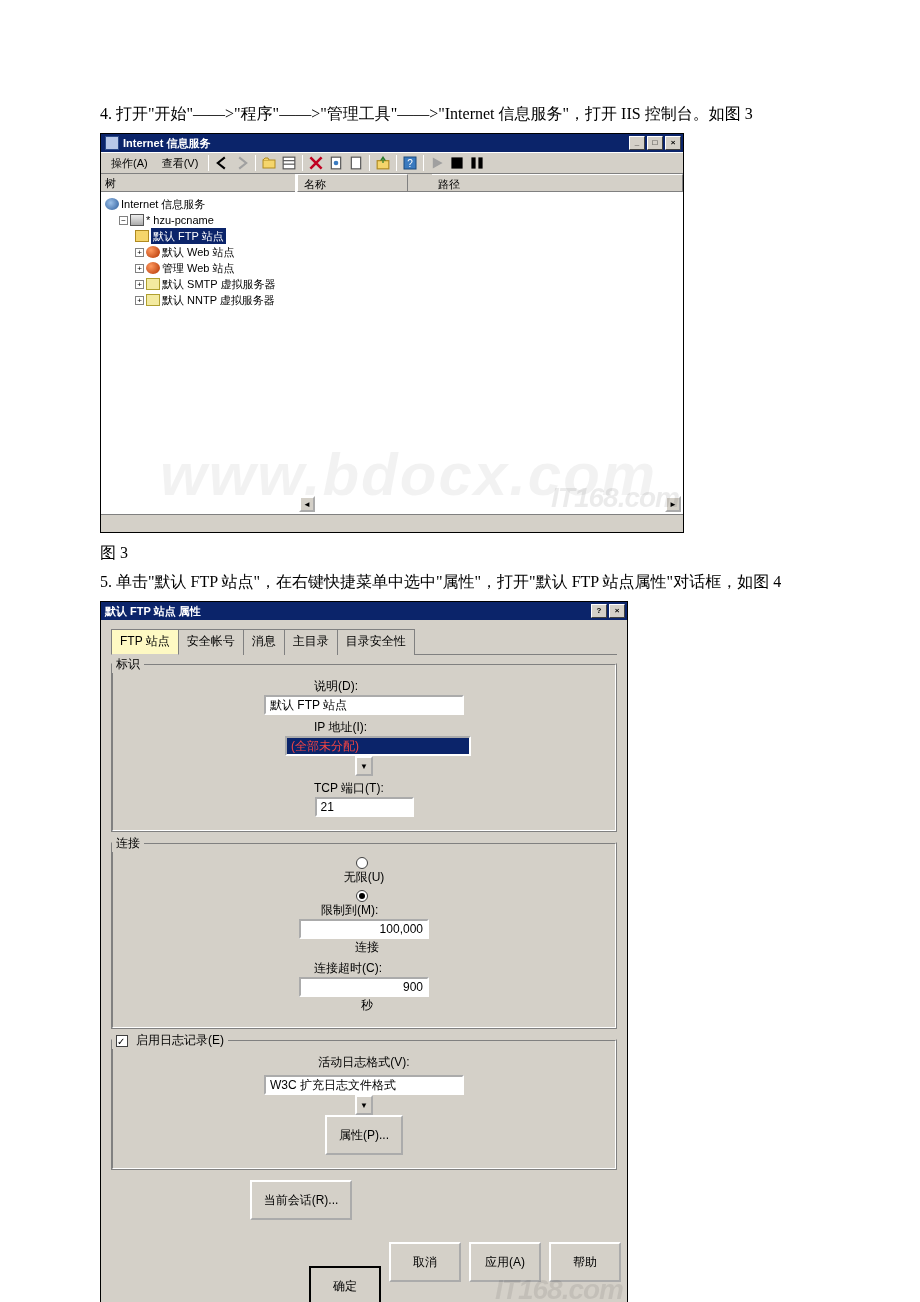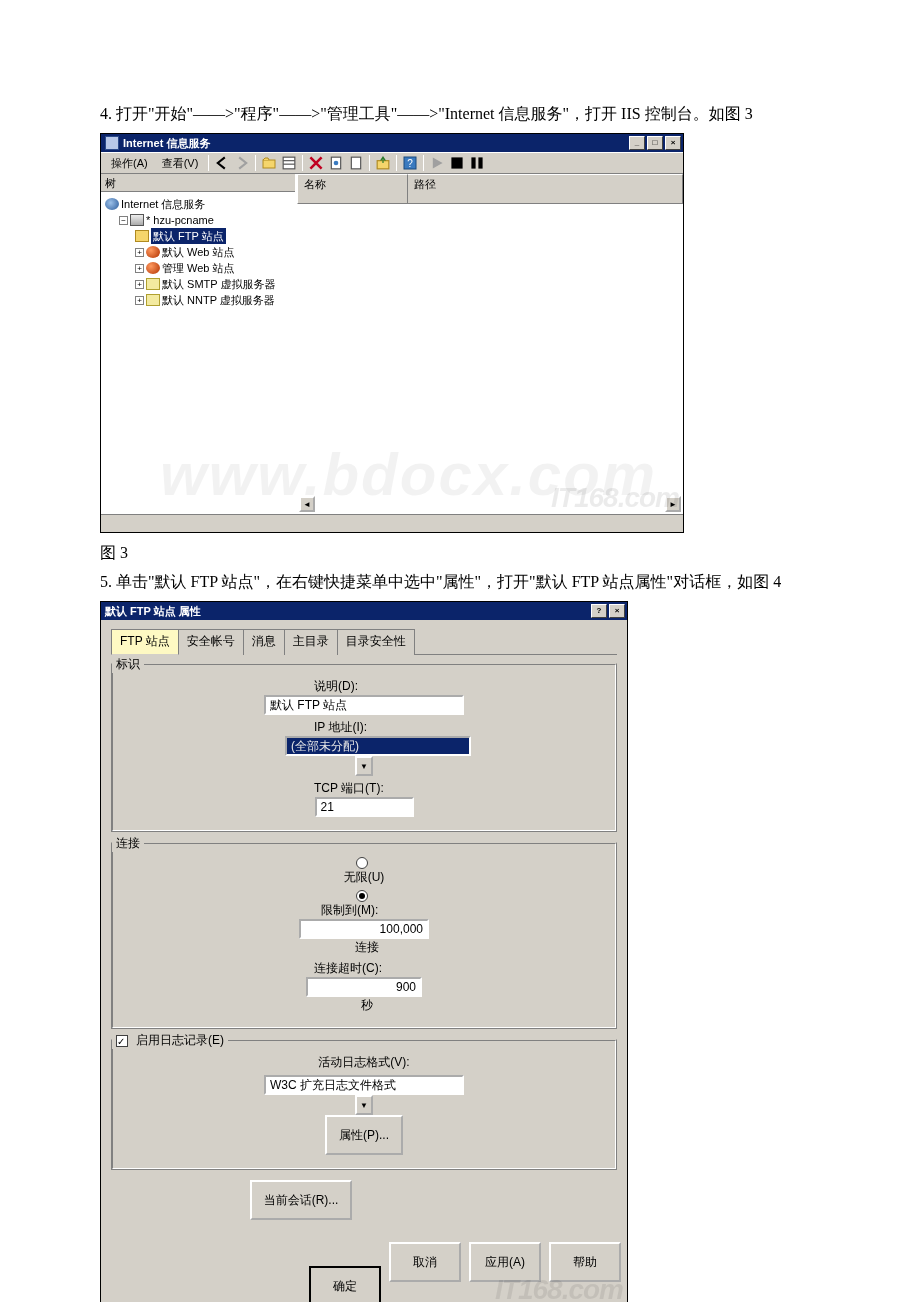--- a/index.html
+++ b/index.html
@@ -20,21 +20,21 @@
 
   .menubar { display: flex; align-items: center; padding: 2px 4px; gap: 2px; border-top: 1px solid #fff; border-bottom: 1px solid #808080; height: 22px; }
   .menu-item { padding: 2px 6px; }
   .sep-v { width: 1px; height: 16px; background: #808080; border-right: 1px solid #fff; margin: 0 2px; }
   .tb-btn { width: 18px; height: 18px; border: 1px solid transparent; display: flex; align-items: center; justify-content: center; }
   .tb-btn svg { width: 14px; height: 14px; }
 
   .mmc-body { display: flex; height: 340px; }
   .tree-pane { width: 196px; border-right: 2px inset #fff; background: #fff; }
   .tree-header { background: #d4d0c8; border-bottom: 1px solid #808080; padding: 2px 4px; height: 18px; }
-  .list-headers { display: flex; background: #d4d0c8; border-bottom: 1px solid #808080; height: 30px; border-left: 1px solid #fff; }
+  .list-headers { display: flex; background: #d4d0c8; border-bottom: 1px solid #808080; height: 18px; border-left: 1px solid #fff; gap: 24px; }
   .list-headers .col { padding: 2px 6px; border-right: 1px solid #808080; border-top: 1px solid #fff; }
   .list-body { flex: 1; background: #fff; position: relative; }
   .right-pane { flex: 1; display: flex; flex-direction: column; }
 
   .tree { padding: 4px 2px 4px 4px; font-size: 11px; line-height: 16px; }
   .tree .node { white-space: nowrap; display: flex; align-items: center; gap: 2px; }
   .tree .indent1 { padding-left: 14px; }
   .tree .indent2 { padding-left: 30px; }
   .exp { width: 9px; height: 9px; border: 1px solid #808080; display: inline-flex; align-items: center; justify-content: center; font-size: 8px; line-height: 7px; background: #fff; }
   .ticon { width: 14px; height: 12px; display: inline-block; background: #888; }
@@ -63,21 +63,21 @@
   .tabs { display: flex; border-bottom: 1px solid #808080; margin-bottom: 8px; }
   .tab { padding: 3px 8px 4px 8px; border: 1px solid #808080; border-bottom: none; background: #d4d0c8; margin-right: -1px; position: relative; top: 1px; font-size: 12px; }
   .tab.active { background: #fef9c3; border-bottom: 1px solid #d4d0c8; z-index: 2; }
   .group { border: 1px solid #808080; border-top-color: #fff0; padding: 10px 10px 10px 10px; margin: 6px 0 10px 0; position: relative; }
   .group-border { position: absolute; inset: 0; border: 1px solid #fff; border-left-color: #808080; border-top-color: #808080; pointer-events: none; }
   .group-title { position: absolute; top: -8px; left: 0; background: #d4d0c8; padding: 0 4px; font-size: 12px; display: flex; align-items: center; gap: 4px; }
   .row { display: flex; align-items: center; margin: 4px 0; flex-direction: column; }
   .row .lbl { width: 100px; }
   .inp { border: 2px inset #fff; background: #fff; height: 20px; padding: 0 4px; font-size: 12px; }
   .inp.w1 { width: 200px; }
-  .inp.sel2 { width: 186px; background: #0b246a; color: #e5e5e5; margin-left: 28px; }
+  .inp.sel2 { width: 186px; background: #0b246a; color: #ef4444; margin-left: 28px; }
   .dd { width: 18px; height: 20px; background: #d4d0c8; border: 2px outset #fff; display: inline-flex; align-items: center; justify-content: center; font-size: 8px; }
   .radio, .check { width: 12px; height: 12px; border: 1px solid #404040; background: #fff; display: inline-block; margin-right: 4px; vertical-align: middle; }
   .radio { border-radius: 50%; position: relative; }
   .radio.on::after { content: ""; position: absolute; inset: 2px; background: #000; border-radius: 50%; }
   .check.on::after { content: "✓"; font-size: 10px; position: relative; top: -2px; left: 0; }
   .num-right { text-align: right; }
   .btn { border: 2px outset #fff; background: #d4d0c8; padding: 2px 12px; font-size: 12px; min-width: 72px; height: 40px; }
   .btn-row { display: flex; justify-content: flex-end; gap: 8px; padding: 6px 6px 2px 0; }
   .btn.default { border: 2px solid #000; padding: 1px 11px; margin-top: 24px; }
   .wm-dlg { position: absolute; right: 4px; bottom: 2px; font-family: Arial; font-size: 28px; font-style: italic; font-weight: bold; color: rgba(0,0,0,0.08); letter-spacing: -1px; pointer-events: none; }
@@ -275,21 +275,21 @@
         <span>无限(U)</span>
       </div>
       <div class="row">
         <span class="radio on"></span>
         <span style="width:86px">限制到(M):</span>
         <input class="inp num-right" style="width: 130px;" value="100,000">
         <span style="margin-left:6px">连接</span>
       </div>
       <div class="row">
         <span style="width:100px">连接超时(C):</span>
-        <input class="inp num-right" style="width: 116px;" value="900">
+        <input class="inp num-right" style="width: 130px;" value="900">
         <span style="margin-left:6px">秒</span>
       </div>
     </fieldset>
 
     <fieldset class="group">
       <div class="group-border"></div>
       <div class="group-title">
         <span class="check on"></span>
         <span>启用日志记录(E)</span>
       </div>

